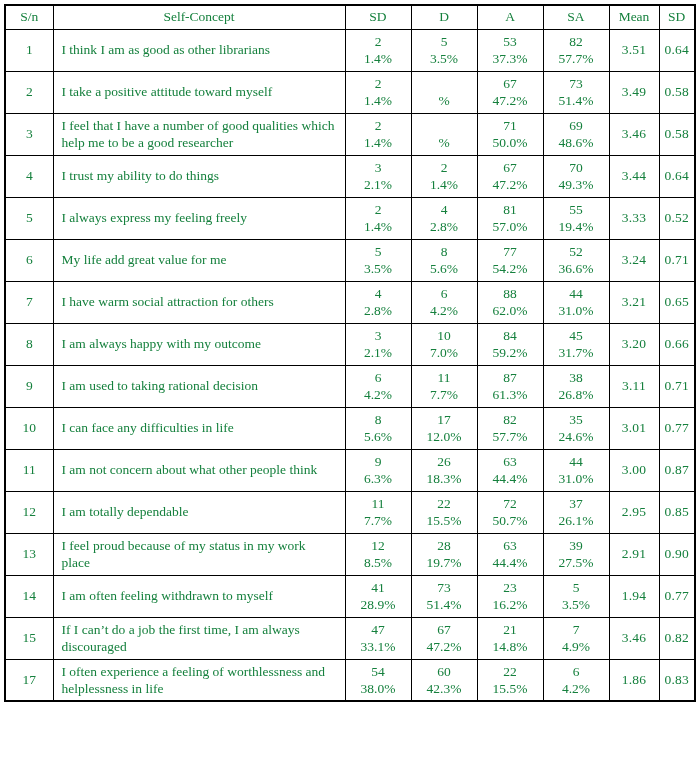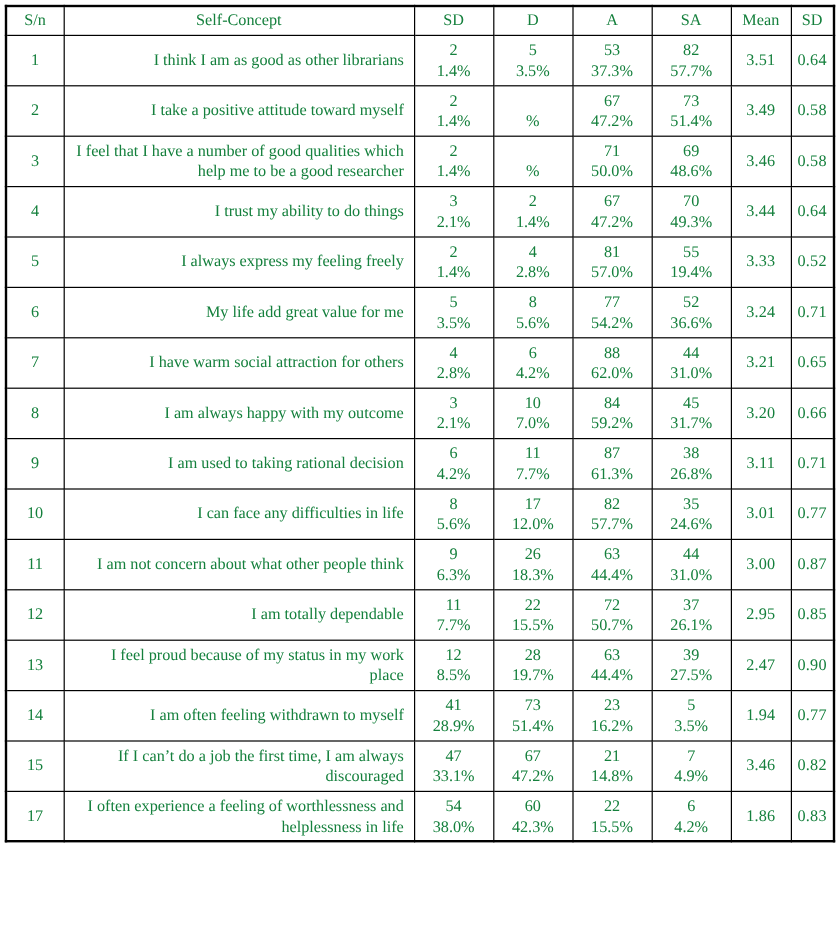--- a/index.html
+++ b/index.html
@@ -28,21 +28,21 @@
     vertical-align: middle;
     font-size: 13.5px;
     font-weight: normal;
     padding: 2px 3px;
     overflow: hidden;
     box-sizing: border-box;
   }
   .stats thead tr { height: 24px; }
   .stats tbody tr { height: 42px; }
   td.statement {
-    text-align: right;
+    text-align: left;
     padding: 3px 8px;
     line-height: 1.28;
   }
   .freq-line {
     line-height: 17px;
     min-height: 17px;
   }
   td.mean-col, td.std-col { letter-spacing: 0.2px; }
 </style>
 </head>
@@ -349,21 +349,21 @@
             <div class="freq-line">19.7%</div>
           </td>
           <td class="freq-col">
             <div class="freq-line">63</div>
             <div class="freq-line">44.4%</div>
           </td>
           <td class="freq-col">
             <div class="freq-line">39</div>
             <div class="freq-line">27.5%</div>
           </td>
-          <td class="mean-col">2.47</td>
+          <td class="mean-col">2.91</td>
           <td class="std-col">0.90</td>
         </tr>
         <tr>
           <td class="sn-col">14</td>
           <td class="statement">I am often feeling withdrawn to myself</td>
           <td class="freq-col">
             <div class="freq-line">41</div>
             <div class="freq-line">28.9%</div>
           </td>
           <td class="freq-col">

